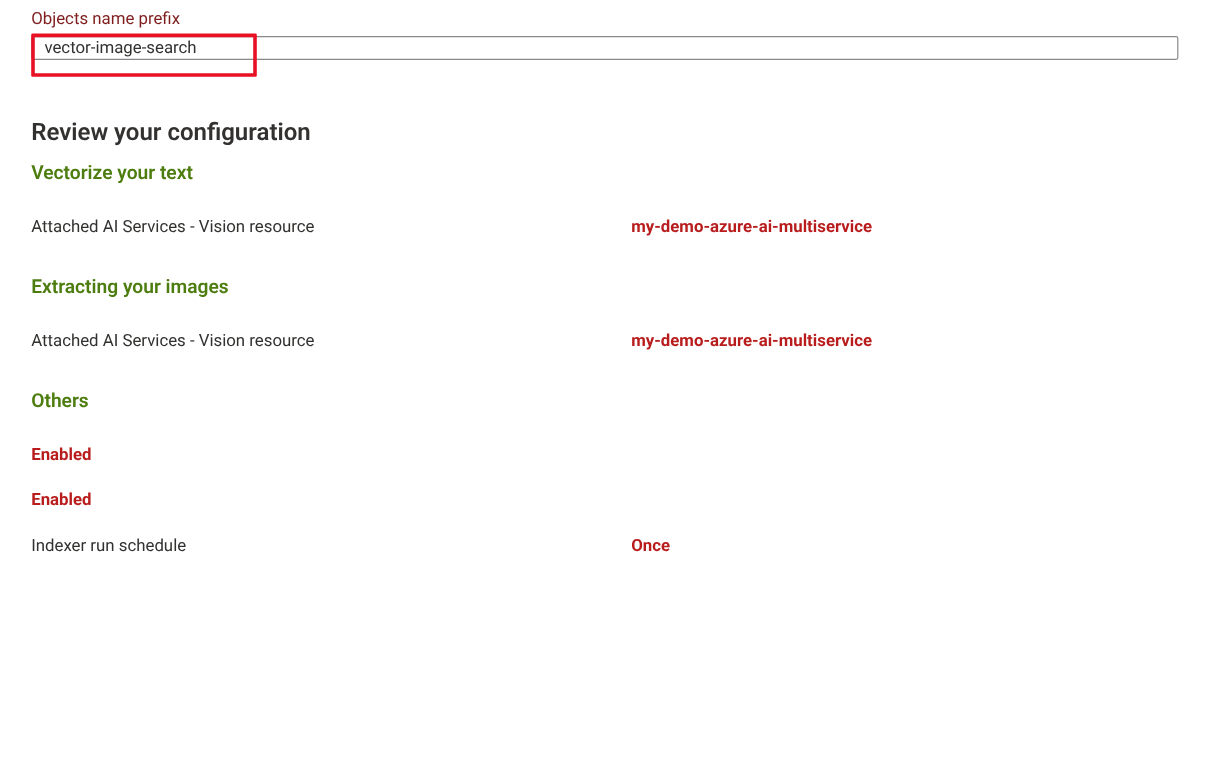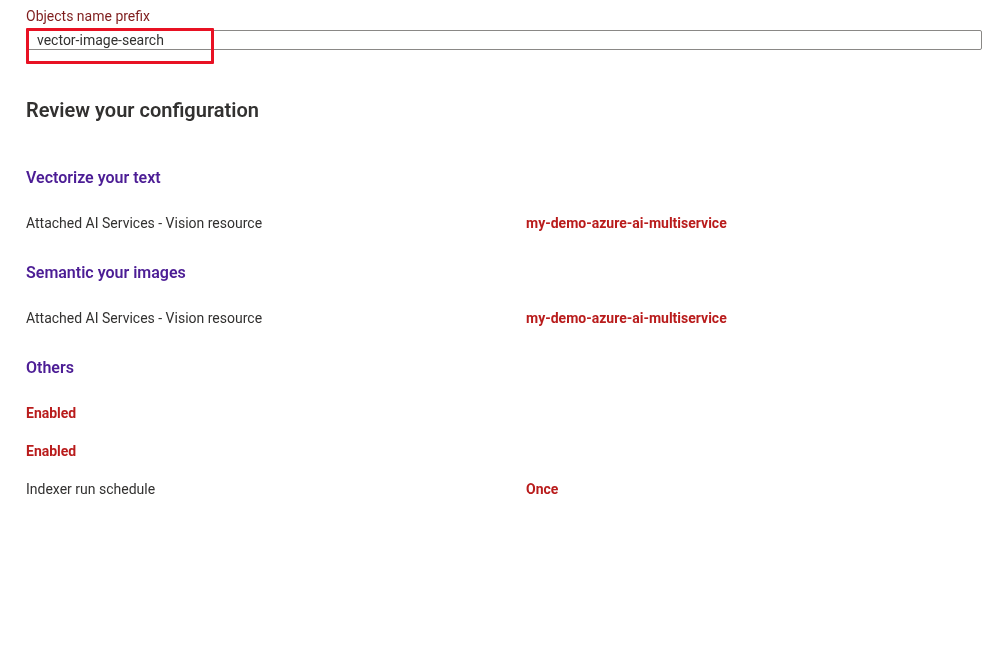--- a/index.html
+++ b/index.html
@@ -34,26 +34,26 @@
       border-radius: 1px;
     }
     .prefix-wrap {
       position: relative;
       margin-bottom: 48px;
     }
     h2.review-heading {
       font-size: 20px;
       font-weight: 600;
       color: #323130;
-      margin-bottom: 46px;
+      margin-bottom: 12px;
     }
     h3.section-heading {
       font-size: 16px;
       font-weight: 600;
-      color: #4c1d95;
+      color: #4d7c0f;
       margin-top: 32px;
       margin-bottom: 28px;
     }
     h3.section-heading:first-of-type {
       margin-top: 0;
     }
     .row {
       display: flex;
       align-items: flex-end;
       margin-bottom: 22px;
@@ -80,21 +80,21 @@
 </div>
 
 <h2 class="review-heading">Review your configuration</h2>
 
 <h3 class="section-heading">Vectorize your text</h3>
 <div class="row">
   <div class="key">Attached AI Services - Vision resource</div>
   <div class="val">my-demo-azure-ai-multiservice</div>
 </div>
 
-<h3 class="section-heading">Semantic your images</h3>
+<h3 class="section-heading">Extracting your images</h3>
 <div class="row">
   <div class="key">Attached AI Services - Vision resource</div>
   <div class="val">my-demo-azure-ai-multiservice</div>
 </div>
 
 <h3 class="section-heading">Others</h3>
 <div class="row">
   <div class="val">Enabled</div>
 </div>
 <div class="row">

